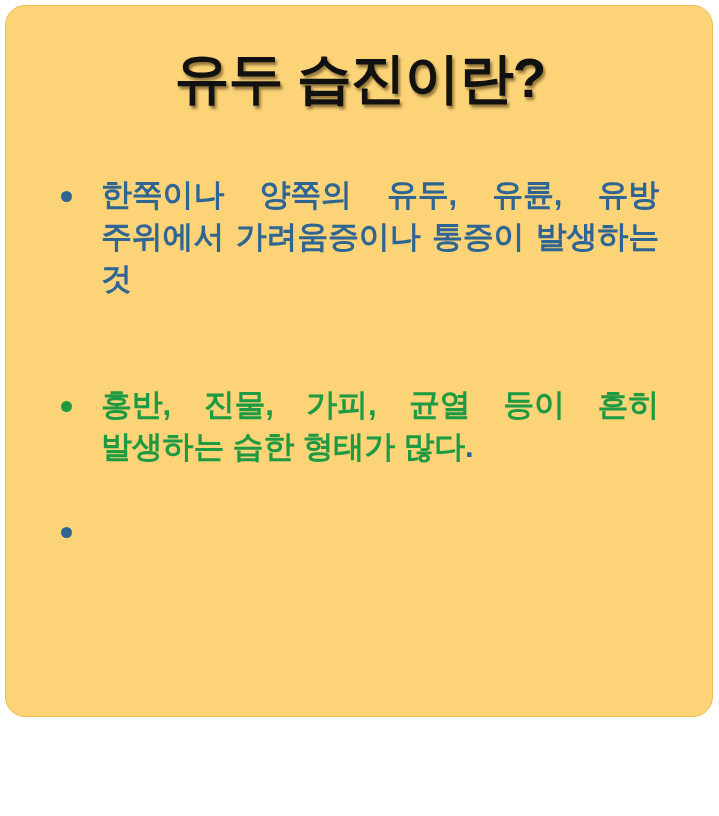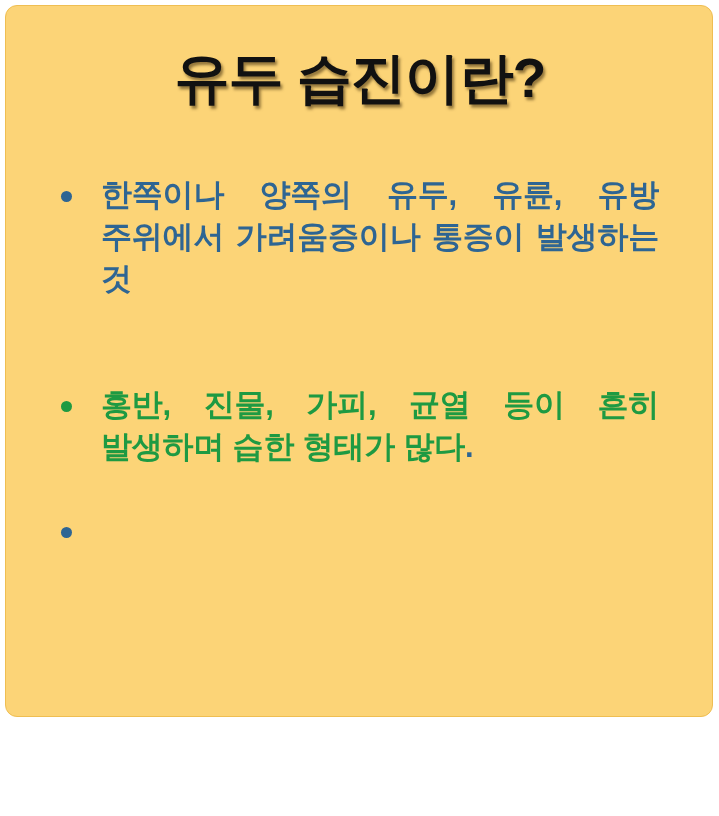--- a/index.html
+++ b/index.html
@@ -17,21 +17,21 @@
 
   #slide-card {
     position: absolute;
     left: 5px;
     top: 5px;
     width: 708px;
     height: 712px;
     box-sizing: border-box;
     background: #FCD477;
     border: 1px solid #EFBE52;
-    border-radius: 12px;
+    border-radius: 20px;
     overflow: hidden;
   }
 
   #slide-title {
     position: absolute;
     left: 0;
     top: 42px;
     width: 708px;
     text-align: center;
     font-size: 55px;
@@ -100,21 +100,21 @@
 
   <div id="bullet-list">
 
     <div class="bullet-item">
       <span class="bullet-marker blue"></span>
       <div class="bullet-text blue">한쪽이나 양쪽의 유두, 유륜, 유방 주위에서 가려움증이나 통증이 발생하는 것</div>
     </div>
 
     <div class="bullet-item">
       <span class="bullet-marker green"></span>
-      <div class="bullet-text green no-stretch"><span>홍반, 진물, 가피, 균열 등이 흔히 발생하며 습한 형태가 많다</span><span class="tail-dot">.</span></div>
+      <div class="bullet-text green no-stretch"><span>홍반, 진물, 가피, 균열 등이 흔히 발생하는 습한 형태가 많다</span><span class="tail-dot">.</span></div>
     </div>
 
     <div class="bullet-item">
       <span class="bullet-marker blue"></span>
     </div>
 
   </div>
 </div>
 
 </body></html>

